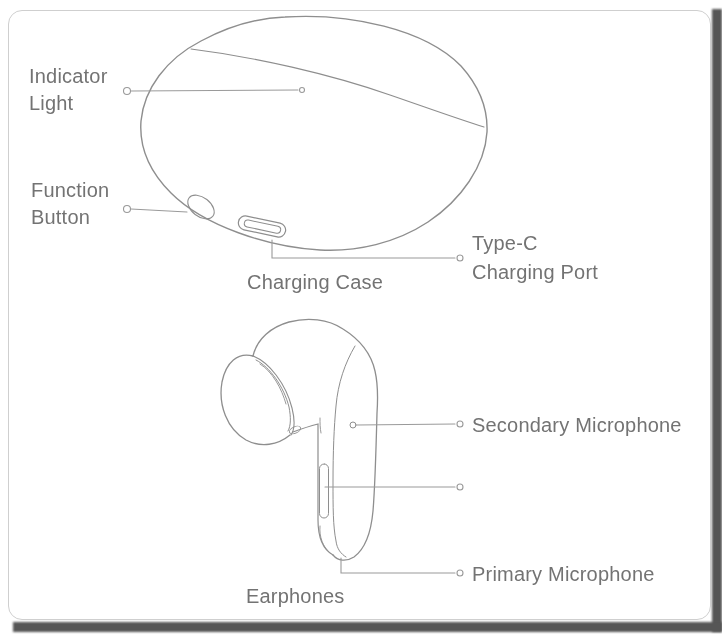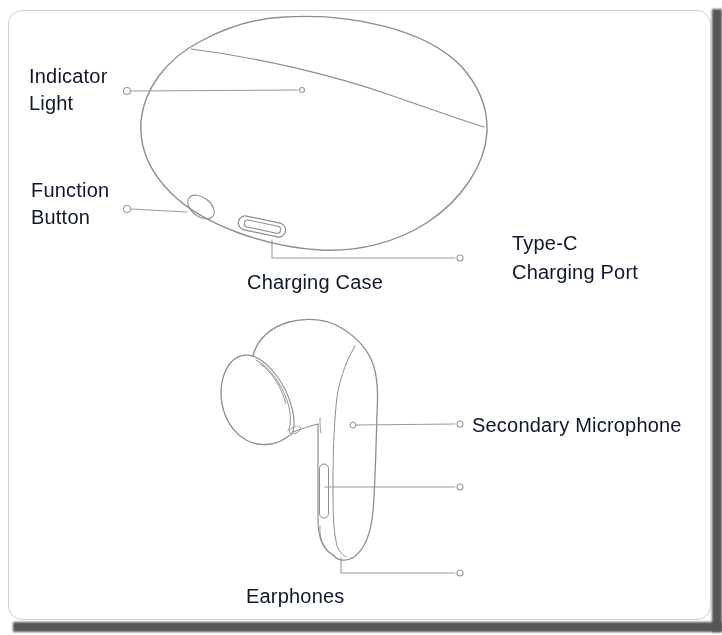--- a/index.html
+++ b/index.html
@@ -16,21 +16,21 @@
   .shadow-right {
     position:absolute; left:712px; top:9px; width:10px; height:623px;
     background:#565656; filter:blur(1.1px);
   }
   .shadow-bottom {
     position:absolute; left:13px; top:622px; width:709px; height:10px;
     background:#565656; filter:blur(1.1px);
   }
   svg.diagram { position:absolute; left:0; top:0; }
   .lbl {
-    position:absolute; color:#0f172a; font-size:20px; line-height:27px;
+    position:absolute; color:#737373; font-size:20px; line-height:27px;
     letter-spacing:0.2px;
   }
   .lbl.wrap2 { width:112px; }
   .lbl.wrap-typec { width:150px; line-height:29px; }
   .lbl.oneline { white-space:nowrap; }
 </style>
 </head>
 <body>
 
 <div id="stage">
@@ -133,22 +133,23 @@
         <path d="M 341 558 L 341 573 L 455 573"></path>
         <circle cx="460" cy="573" r="3"></circle>
       </g>
     </g>
   </svg>
 
   <div class="lbl wrap2" style="left:29px; top:63px;">Indicator Light</div>
 
   <div class="lbl wrap2" style="left:31px; top:177px;">Function Button</div>
 
-  <div class="lbl wrap-typec" style="left:472px; top:229px;margin-left:40px;">Type-C Charging Port</div>
+  <div class="lbl wrap-typec" style="left:472px; top:229px;">Type-C Charging Port</div>
 
   <div class="lbl oneline" style="left:472px; top:412px;">Secondary Microphone</div>
 
   <div class="lbl oneline" style="left:247px; top:269px;">Charging Case</div>
 
 
+  <div class="lbl oneline" style="left:472px; top:561px;">Primary Microphone</div>
 
   <div class="lbl oneline" style="left:246px; top:583px;text-align:right;">Earphones</div>
 </div>
 
 </body></html>

